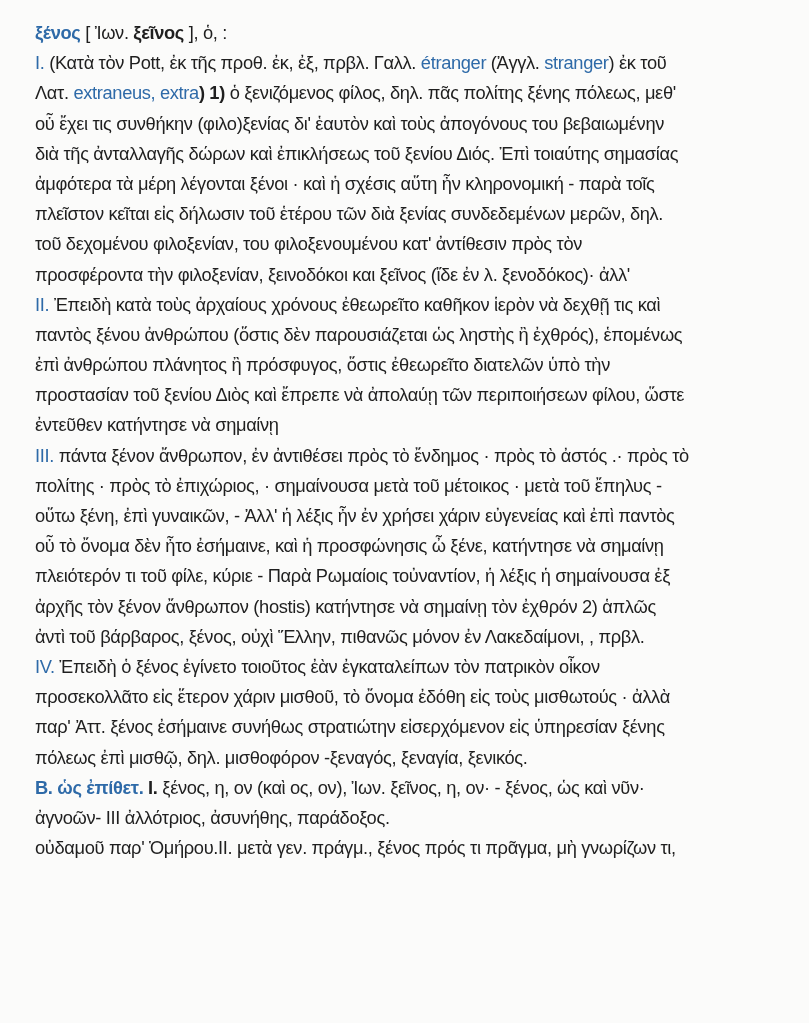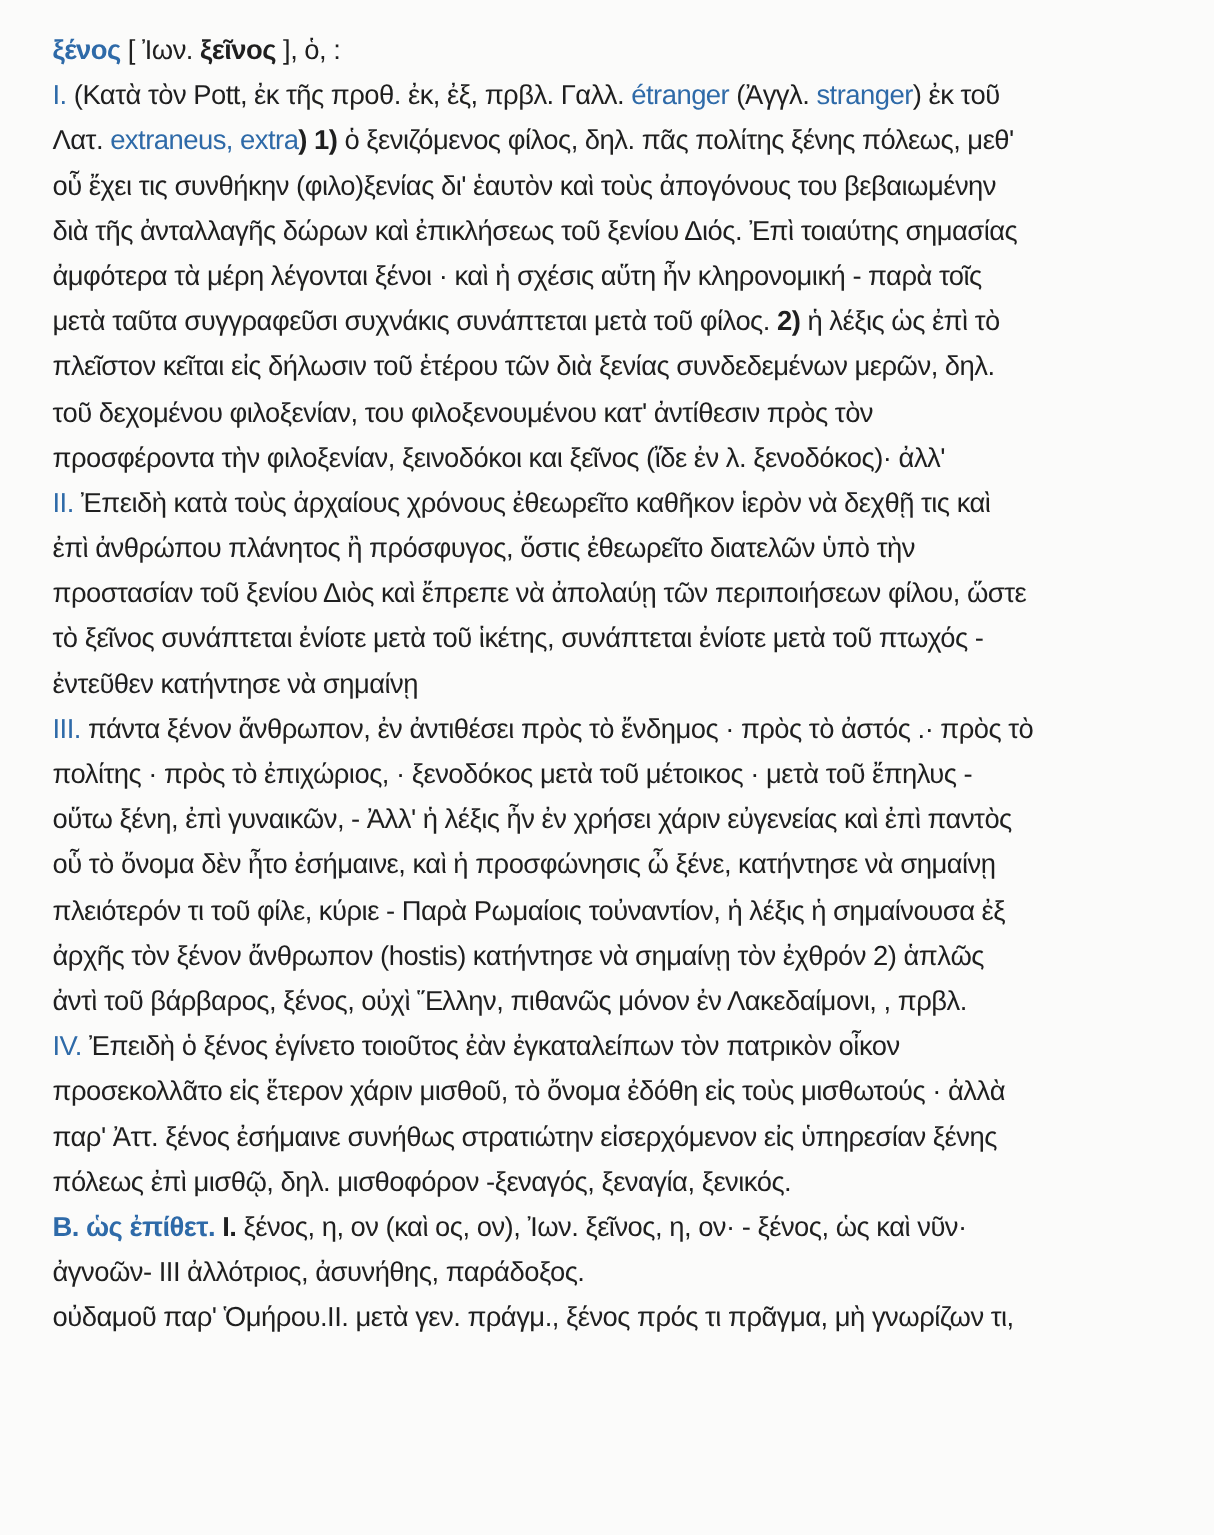--- a/index.html
+++ b/index.html
@@ -21,31 +21,30 @@
 <div class="page">
   <div class="line">
     <span class="hw">ξένος</span><span> [ Ἰων. </span><span class="b">ξεῖνος</span><span> ], ὁ, :</span>
   </div>
   <div id="lines">
       <div class="line"><span class="blue">I.</span><span> (Κατὰ τὸν Pott, ἐκ τῆς προθ. ἐκ, ἐξ, πρβλ. Γαλλ. </span><span class="blue">étranger</span><span> (Ἀγγλ. </span><span class="blue">stranger</span><span>) ἐκ τοῦ</span></div>
       <div class="line"><span>Λατ. </span><span class="blue">extraneus, extra</span><span class="b">) 1)</span><span> ὁ ξενιζόμενος φίλος, δηλ. πᾶς πολίτης ξένης πόλεως, μεθ'</span></div>
       <div class="line"><span>οὗ ἔχει τις συνθήκην (φιλο)ξενίας δι' ἑαυτὸν καὶ τοὺς ἀπογόνους του βεβαιωμένην</span></div>
       <div class="line"><span>διὰ τῆς ἀνταλλαγῆς δώρων καὶ ἐπικλήσεως τοῦ ξενίου Διός. Ἐπὶ τοιαύτης σημασίας</span></div>
       <div class="line"><span>ἀμφότερα τὰ μέρη λέγονται ξένοι · καὶ ἡ σχέσις αὕτη ἦν κληρονομική  - παρὰ τοῖς</span></div>
-      <div class="line"><span>μετὰ ταῦτα συγγραφεῦσι συχνάκις συνάπτεται μετὰ τοῦ φίλος. </span><span class="b">2)</span><span> ἡ λέξις ὡς ἐπὶ τὸ</span></div>
       <div class="line"><span>πλεῖστον κεῖται εἰς δήλωσιν τοῦ ἑτέρου τῶν διὰ ξενίας συνδεδεμένων μερῶν, δηλ.</span></div>
       <div class="line"><span>τοῦ δεχομένου φιλοξενίαν, του φιλοξενουμένου κατ' ἀντίθεσιν πρὸς τὸν</span></div>
       <div class="line"><span>προσφέροντα τὴν φιλοξενίαν, ξεινοδόκοι και ξεῖνος (ἴδε ἐν λ. ξενοδόκος)· ἀλλ'</span></div>
       <div class="line"><span class="blue">II.</span><span> Ἐπειδὴ κατὰ τοὺς ἀρχαίους χρόνους ἐθεωρεῖτο καθῆκον ἱερὸν νὰ δεχθῇ τις καὶ</span></div>
+      <div class="line"><span>παντὸς ξένου ἀνθρώπου (ὅστις δὲν παρουσιάζεται ὡς ληστὴς ἢ ἐχθρός), ἑπομένως</span></div>
       <div class="line"><span>ἐπὶ ἀνθρώπου πλάνητος ἢ πρόσφυγος, ὅστις ἐθεωρεῖτο διατελῶν ὑπὸ τὴν</span></div>
       <div class="line"><span>προστασίαν τοῦ ξενίου Διὸς καὶ ἔπρεπε νὰ ἀπολαύῃ τῶν περιποιήσεων φίλου, ὥστε</span></div>
-      <div class="line"><span>τὸ ξεῖνος συνάπτεται ἐνίοτε μετὰ τοῦ ἱκέτης, συνάπτεται ἐνίοτε μετὰ τοῦ πτωχός  -</span></div>
       <div class="line"><span>ἐντεῦθεν κατήντησε νὰ σημαίνῃ</span></div>
       <div class="line"><span class="blue">III.</span><span> πάντα ξένον ἄνθρωπον, ἐν ἀντιθέσει πρὸς τὸ ἔνδημος · πρὸς τὸ ἀστός .· πρὸς τὸ</span></div>
-      <div class="line"><span>πολίτης · πρὸς τὸ ἐπιχώριος, · ξενοδόκος μετὰ τοῦ μέτοικος · μετὰ τοῦ ἔπηλυς -</span></div>
+      <div class="line"><span>πολίτης · πρὸς τὸ ἐπιχώριος, · σημαίνουσα μετὰ τοῦ μέτοικος · μετὰ τοῦ ἔπηλυς -</span></div>
       <div class="line"><span>οὕτω ξένη, ἐπὶ γυναικῶν, - Ἀλλ' ἡ λέξις ἦν ἐν χρήσει χάριν εὐγενείας καὶ ἐπὶ παντὸς</span></div>
       <div class="line"><span>οὗ τὸ ὄνομα δὲν ἦτο ἐσήμαινε, καὶ ἡ προσφώνησις ὦ ξένε, κατήντησε νὰ σημαίνῃ</span></div>
       <div class="line"><span>πλειότερόν τι τοῦ φίλε, κύριε  - Παρὰ Ρωμαίοις τοὐναντίον, ἡ λέξις ἡ σημαίνουσα ἐξ</span></div>
       <div class="line"><span>ἀρχῆς τὸν ξένον ἄνθρωπον (hostis) κατήντησε νὰ σημαίνῃ τὸν ἐχθρόν  2) ἁπλῶς</span></div>
       <div class="line"><span>ἀντὶ τοῦ βάρβαρος, ξένος, οὐχὶ Ἕλλην, πιθανῶς μόνον ἐν Λακεδαίμονι, , πρβλ.</span></div>
       <div class="line"><span class="blue"> IV.</span><span> Ἐπειδὴ ὁ ξένος ἐγίνετο τοιοῦτος ἐὰν ἐγκαταλείπων τὸν πατρικὸν οἶκον</span></div>
       <div class="line"><span>προσεκολλᾶτο εἰς ἕτερον χάριν μισθοῦ, τὸ ὄνομα ἐδόθη εἰς τοὺς μισθωτούς · ἀλλὰ</span></div>
       <div class="line"><span>παρ' Ἀττ. ξένος ἐσήμαινε συνήθως στρατιώτην εἰσερχόμενον εἰς ὑπηρεσίαν ξένης</span></div>
       <div class="line"><span>πόλεως ἐπὶ μισθῷ, δηλ. μισθοφόρον -ξεναγός, ξεναγία, ξενικός.</span></div>
       <div class="line"><span class="hw"> B. ὡς ἐπίθετ.</span><span class="b"> I.</span><span> ξένος, η, ον (καὶ ος, ον),  Ἰων. ξεῖνος, η, ον· - ξένος, ὡς καὶ νῦν·</span></div>

